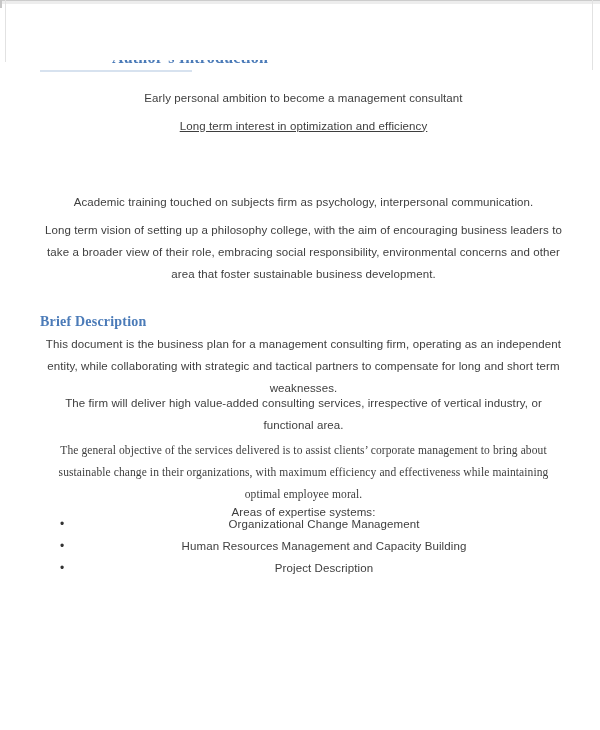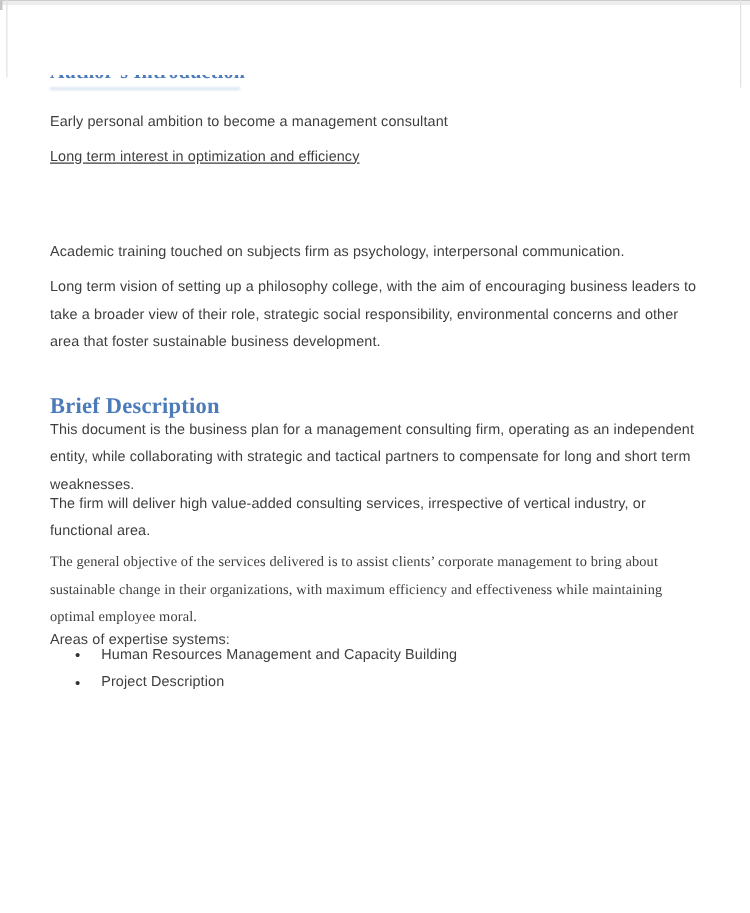--- a/index.html
+++ b/index.html
@@ -7,20 +7,21 @@
     width: 600px; height: 730px;
     background: #ffffff;
     font-family: "Liberation Sans", sans-serif;
     overflow: hidden;
   }
   .page {
     position: relative;
     width: 600px; height: 730px;
     background: #ffffff;
     color: var(--body-color, #3e3e3e);
+    text-align: center;
   }
   
   .artifact-top-line {
     position: absolute; top: 0; left: 0;
     width: 600px; height: 1px; background: #cccccc;
   }
   .artifact-top-band {
     position: absolute; top: 1px; left: 0;
     width: 600px; height: 3px; background: #ededed;
   }
@@ -57,21 +58,21 @@
     font-size: 16px; line-height: 20px; letter-spacing: 0.2px;
   }
   .heading-ghost {
     position: absolute; left: 40px; top: 70px;
     width: 152px; height: 2px;
     background: rgba(75, 123, 184, 0.22);
     filter: blur(0.7px);
   }
   .heading-main {
     position: absolute; left: 40px; top: 299px;
-    font-size: 18px; line-height: 21px; letter-spacing: 0.2px;
+    font-size: 14px; line-height: 21px; letter-spacing: 0.2px;
   }
   .p-early   { top: 75px;  }
   .p-longint { top: 103px; text-decoration: underline; }
   .p-convict { top: 131px; }
   .p-academ  { top: 179px; }
   .p-vision  { top: 207px; }
   .p-thisdoc { top: 321px; }
   .p-firm    { top: 380px; }
   .p-general { top: 427px; font-family: Liberation Serif, serif; }
   .p-areas   { top: 489px; }
@@ -106,30 +107,31 @@
   </div>
   <div class="heading-ghost"></div>
 
   <p class="para p-early">Early personal ambition to become a management consultant</p>
 
   <p class="para p-longint">Long term interest in optimization and efficiency</p>
 
 
   <p class="para p-academ">Academic training touched on subjects firm as psychology, interpersonal communication.</p>
 
-  <p class="para p-vision">Long term vision of setting up a philosophy college, with the aim of encouraging business leaders to take a broader view of their role, strategic social responsibility, environmental concerns and other area that foster sustainable business development.</p>
+  <p class="para p-vision">Long term vision of setting up a philosophy college, with the aim of encouraging business leaders to take a broader view of their role, embracing social responsibility, environmental concerns and other area that foster sustainable business development.</p>
 
   <h2 class="heading heading-main">Brief Description</h2>
 
   <p class="para p-thisdoc">This document is the business plan for a management consulting firm, operating as an independent entity, while collaborating with strategic and tactical partners to compensate for long and short term weaknesses.</p>
 
   <p class="para p-firm">The firm will deliver high value-added consulting services, irrespective of vertical industry, or functional area.</p>
 
   <p class="para p-general">The general objective of the services delivered is to assist clients’ corporate management to bring about sustainable change in their organizations, with maximum efficiency and effectiveness while maintaining optimal employee moral.</p>
 
   <p class="para p-areas">Areas of expertise systems:</p>
 
   <ul class="bullet-list">
+    <li>Organizational Change Management</li>
     <li>Human Resources Management and Capacity Building</li>
     <li>Project Description</li>
   </ul>
 
 </div>
 
 </body></html>

